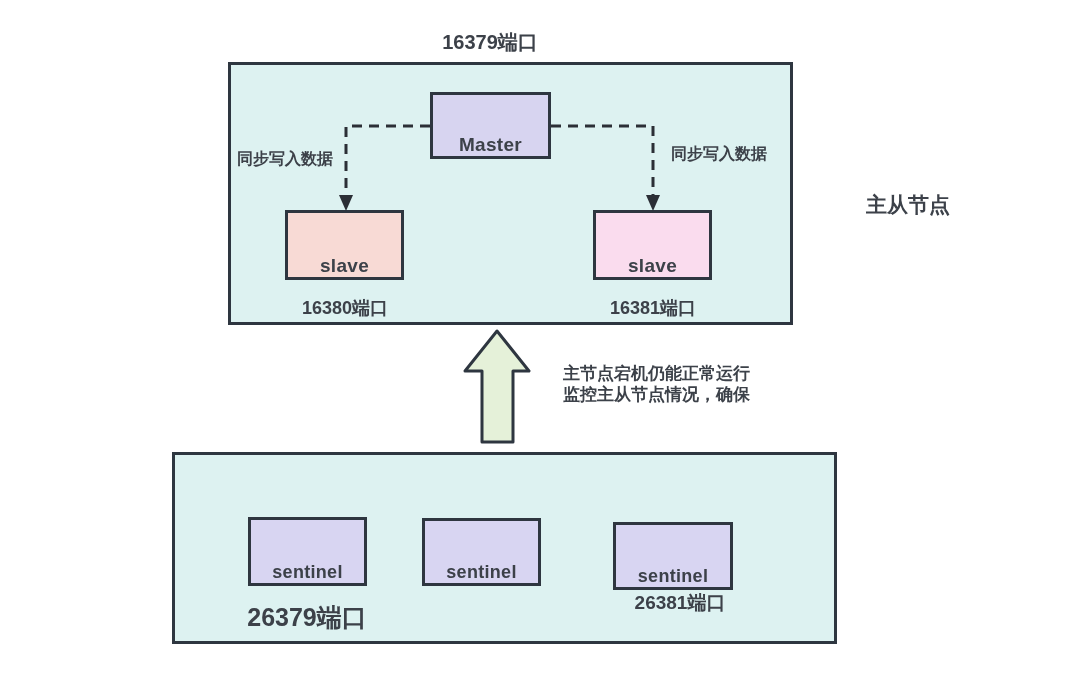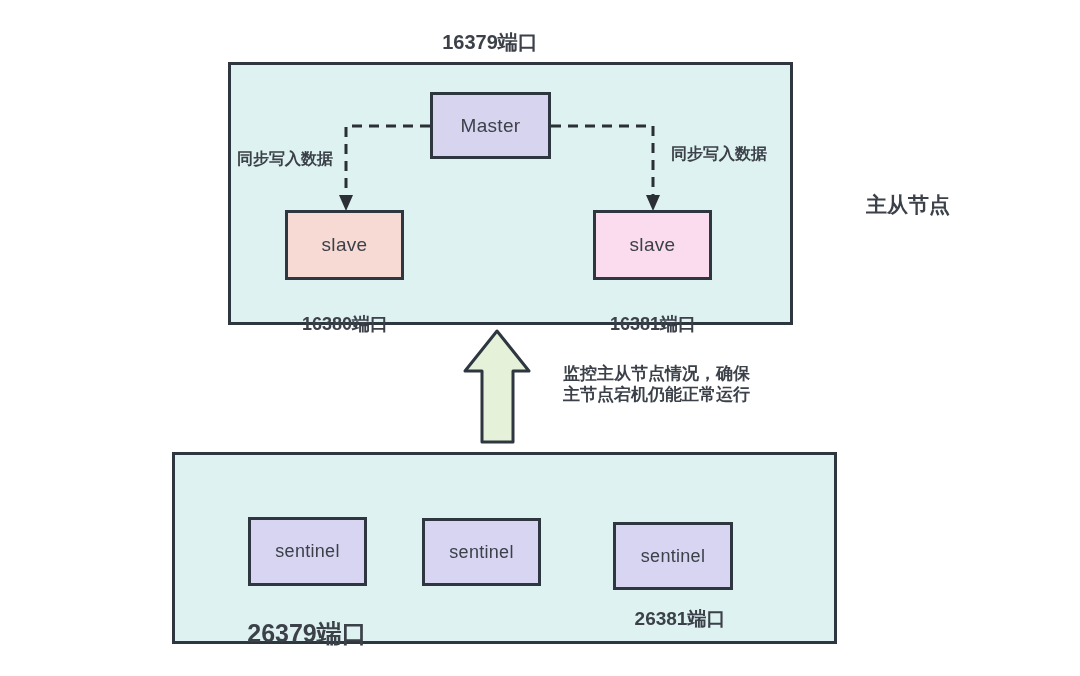--- a/index.html
+++ b/index.html
@@ -11,32 +11,32 @@
   .group-box{
     position:absolute;box-sizing:border-box;
     background:var(--group-fill,#ddf2f1);
     border:3px solid var(--border,#2e3640);
   }
   .top-group{left:228px;top:62px;width:565px;height:263px;}
   .bottom-group{left:172px;top:452px;width:665px;height:192px;}
   .node{
     position:absolute;box-sizing:border-box;
     border:3px solid var(--border,#2e3640);
-    display:flex;align-items:center;justify-content:center;
-    font-weight:400;letter-spacing:.3px;
+    display:flex;align-items:flex-end;justify-content:center;
+    font-weight:700;letter-spacing:.3px;
   }
   .master{left:430px;top:92px;width:121px;height:67px;background:var(--master-fill,#d7d4f0);font-size:19px;}
   .slave1{left:285px;top:210px;width:119px;height:70px;background:var(--slave-left-fill,#f8dad5);font-size:19px;}
   .slave2{left:593px;top:210px;width:119px;height:70px;background:var(--slave-right-fill,#fadcee);font-size:19px;}
   .sent1{left:248px;top:517px;width:119px;height:69px;background:var(--sentinel-fill,#d8d5f2);font-size:18px;}
   .sent2{left:422px;top:518px;width:119px;height:68px;background:var(--sentinel-fill,#d8d5f2);font-size:18px;}
   .sent3{left:613px;top:522px;width:120px;height:68px;background:var(--sentinel-fill,#d8d5f2);font-size:18px;}
   .label{position:absolute;font-weight:700;white-space:nowrap;}
   .port-top-label{left:430px;top:29px;width:120px;text-align:center;font-size:20px;}
-  .port-label{font-size:18px;width:120px;text-align:center;margin-top:16px;}
+  .port-label{font-size:18px;width:120px;text-align:center;}
   .port-s1{left:285px;top:296px;}
   .port-s2{left:593px;top:296px;}
   .port-b1{left:247px;top:601px;font-size:25px;}
   .port-b2{left:416px;top:601px;font-size:19px;}
   .port-b3{left:620px;top:590px;font-size:19px;}
   .sync-label{font-size:16px;}
   .sync-left{left:237px;top:149px;}
   .sync-right{left:671px;top:144px;}
   .caption{font-size:21px;width:110px;margin-top:36px;}
   .caption-top{left:866px;top:155px;}
@@ -80,22 +80,22 @@
 
   <svg class="overlay" width="1080" height="676" viewBox="0 0 1080 676">
     <path class="dash" d="M430 126 H346 V196"></path>
     <polygon class="head" points="346,211 339,195 353,195"></polygon>
     <path class="dash" d="M551 126 H653 V196"></path>
     <polygon class="head" points="653,211 646,195 660,195"></polygon>
     <polygon class="big-arrow" points="497,331 529,371 513,371 513,442 482,442 482,371 465,371"></polygon>
   </svg>
 
   <div class="note">
+    <div>主节点宕机仍能正常运行</div>
     <div>监控主从节点情况，确保</div>
-    <div>主节点宕机仍能正常运行</div>
   </div>
 
   <div class="group-box bottom-group"></div>
 
   <div class="node sent1">
     <span>sentinel</span>
   </div>
   <div class="node sent2">
     <span>sentinel</span>
   </div>

